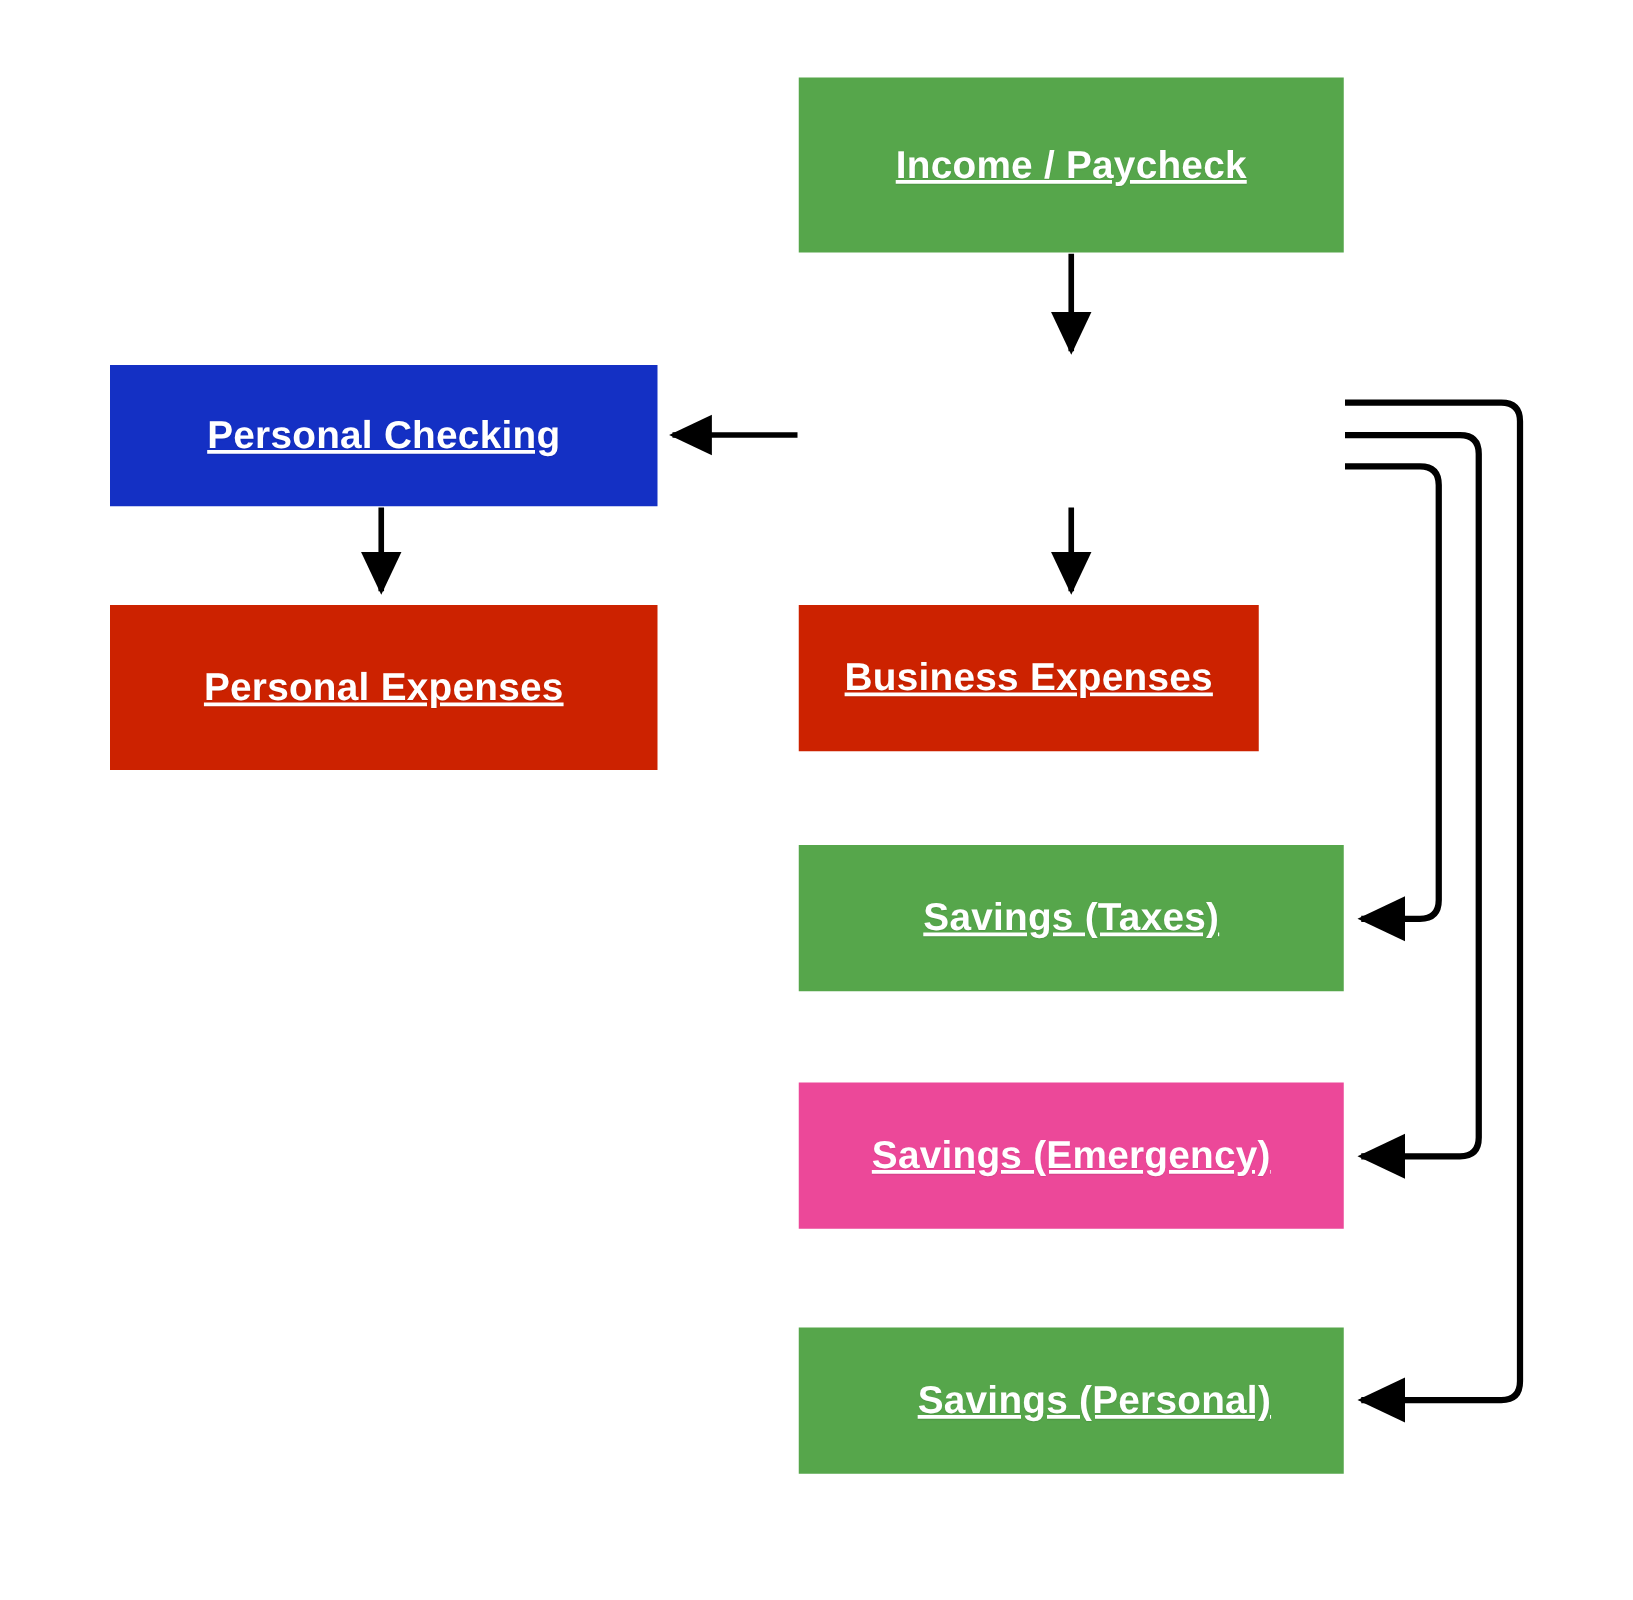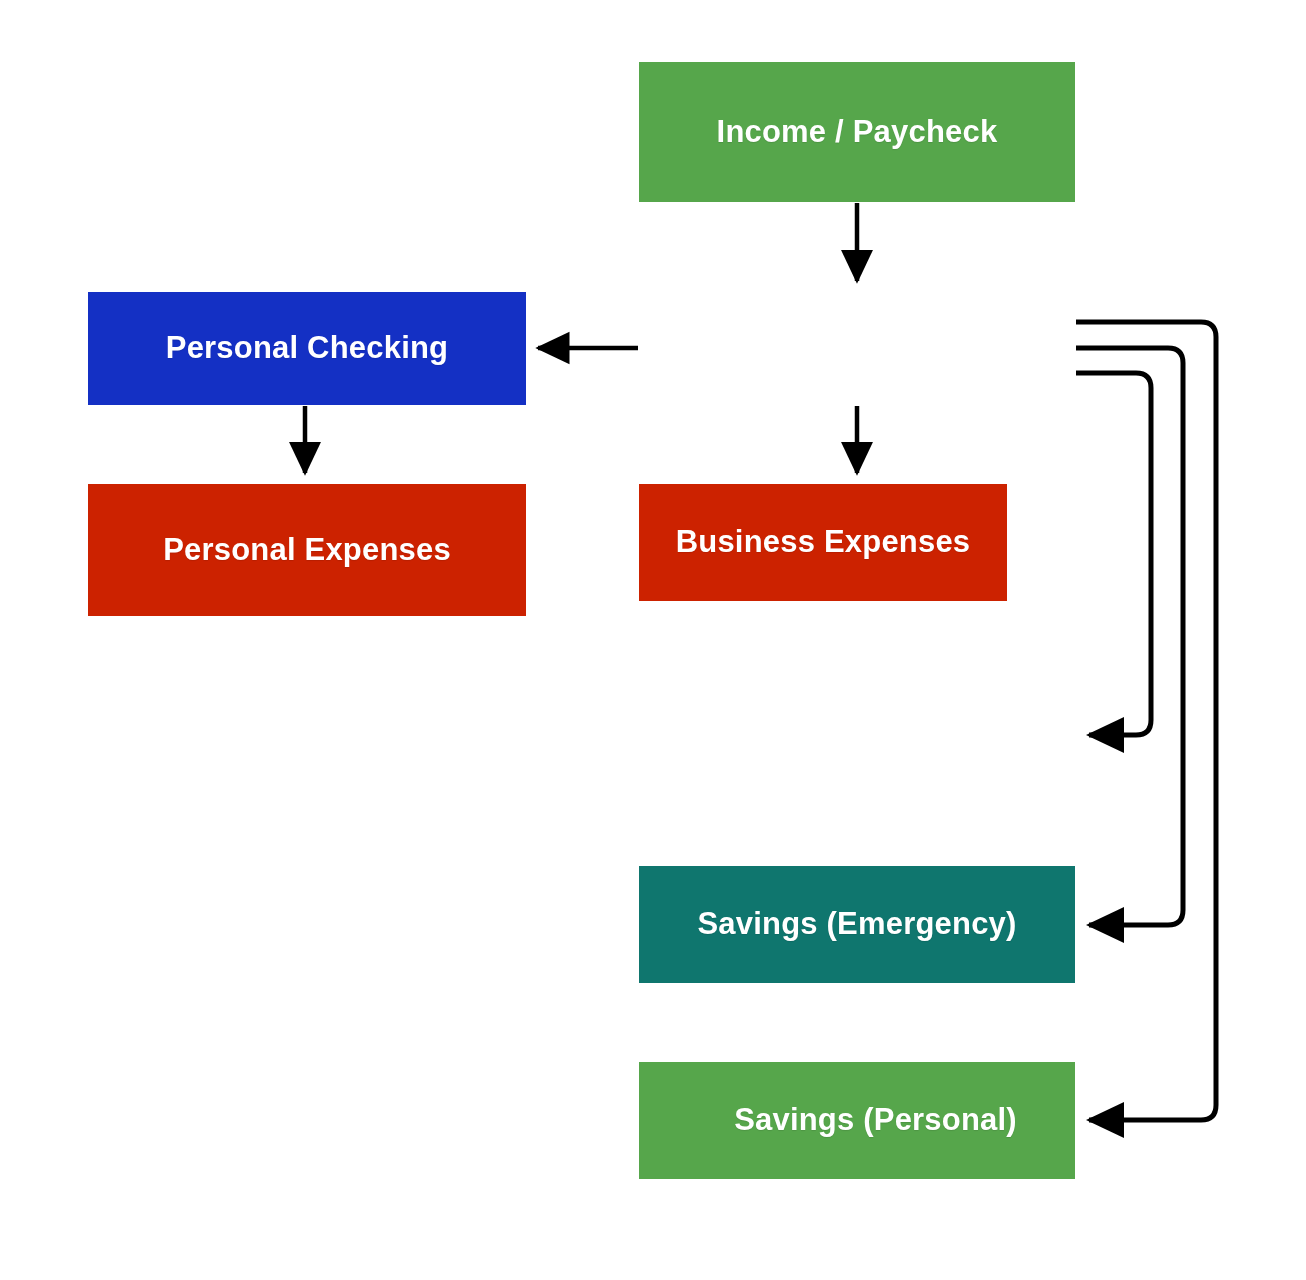--- a/index.html
+++ b/index.html
@@ -27,20 +27,21 @@
     font-weight: bold;
     font-size: 31px;
     letter-spacing: 0.2px;
     text-align: center;
     line-height: 1.1;
     z-index: 2;
   }
   .node-label {
     pointer-events: none;
     text-shadow: 0 1px 1px rgba(0,0,0,0.10);
+    text-decoration: underline;
   }
   .edges {
     position: absolute;
     left: 0;
     top: 0;
     width: 1306px;
     height: 1280px;
     z-index: 1;
   }
 </style>
@@ -81,22 +82,25 @@
 
 
   <div class="node" style="left: 88px; top: 484px; width: 438px; height: 132px; background: rgb(204, 34, 0);">
     <span class="node-label">Personal Expenses</span>
   </div>
 
   <div class="node" style="left: 639px; top: 484px; width: 368px; height: 117px; background: rgb(204, 34, 0);">
     <span class="node-label">Business Expenses</span>
   </div>
 
+  <div class="node" style="left: 639px; top: 676px; width: 436px; height: 117px; background: rgb(86, 166, 75);">
+    <span class="node-label">Savings (Taxes)</span>
+  </div>
 
-  <div class="node" style="left: 639px; top: 866px; width: 436px; height: 117px; background: #0f766e;">
+  <div class="node" style="left: 639px; top: 866px; width: 436px; height: 117px; background: #ec4899;">
     <span class="node-label">Savings (Emergency)</span>
   </div>
 
   <div class="node" style="left: 639px; top: 1062px; width: 436px; height: 117px; background: rgb(86, 166, 75); padding-left: 37px;">
     <span class="node-label">Savings (Personal)</span>
   </div>
 
 </div>
 
 </body></html>

